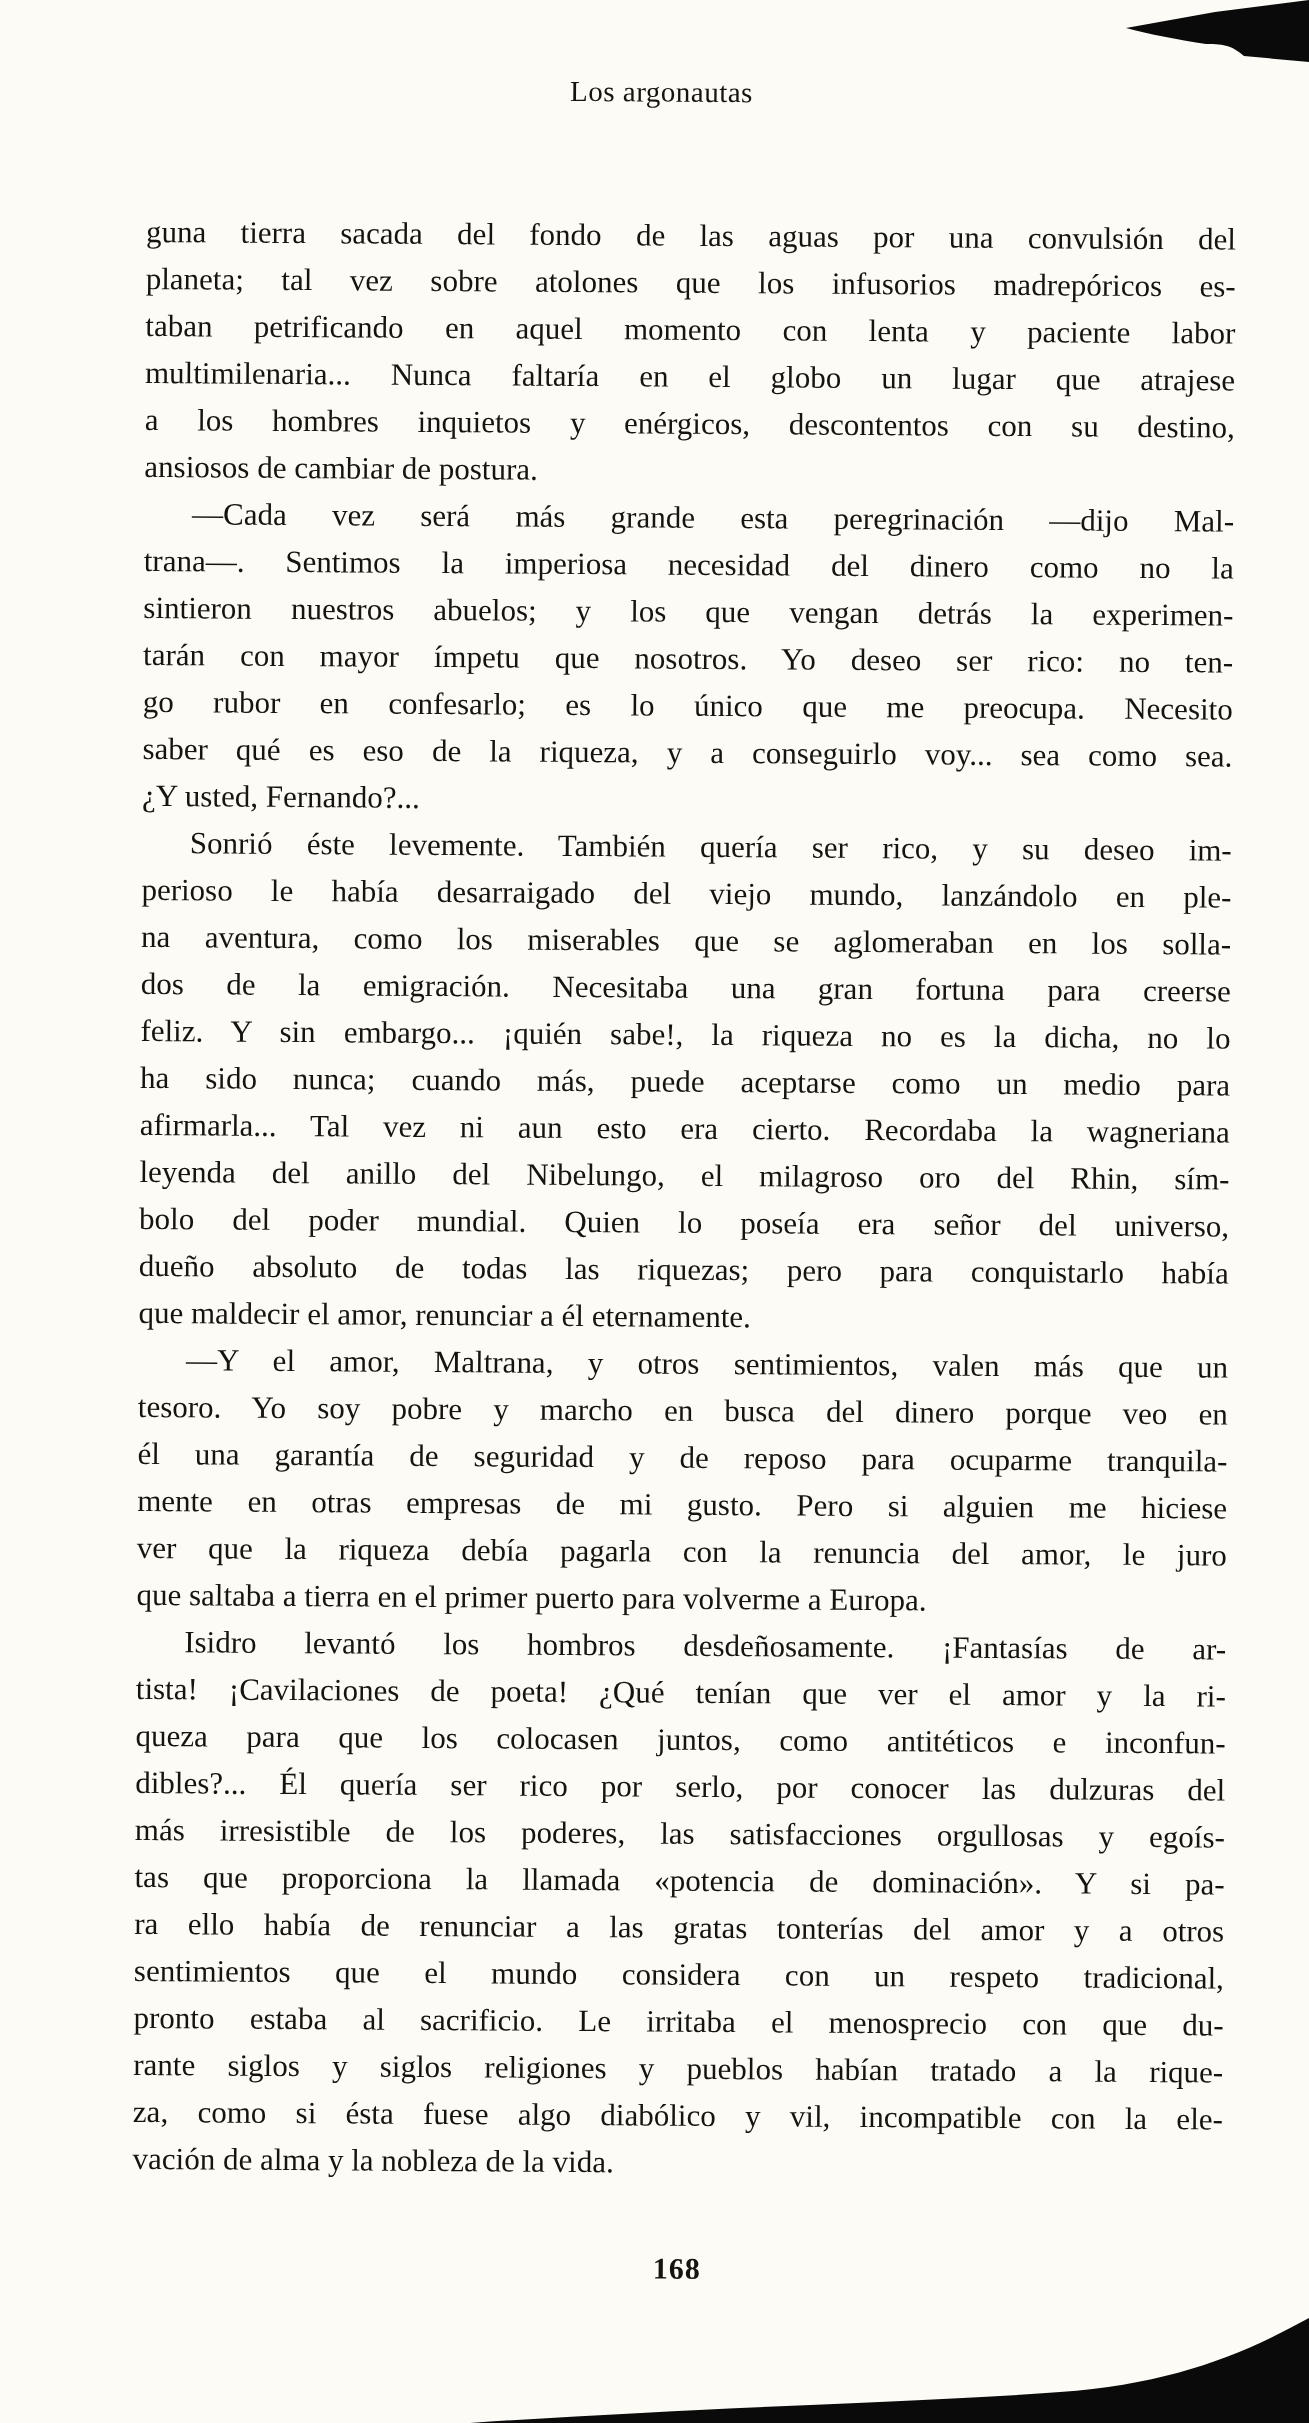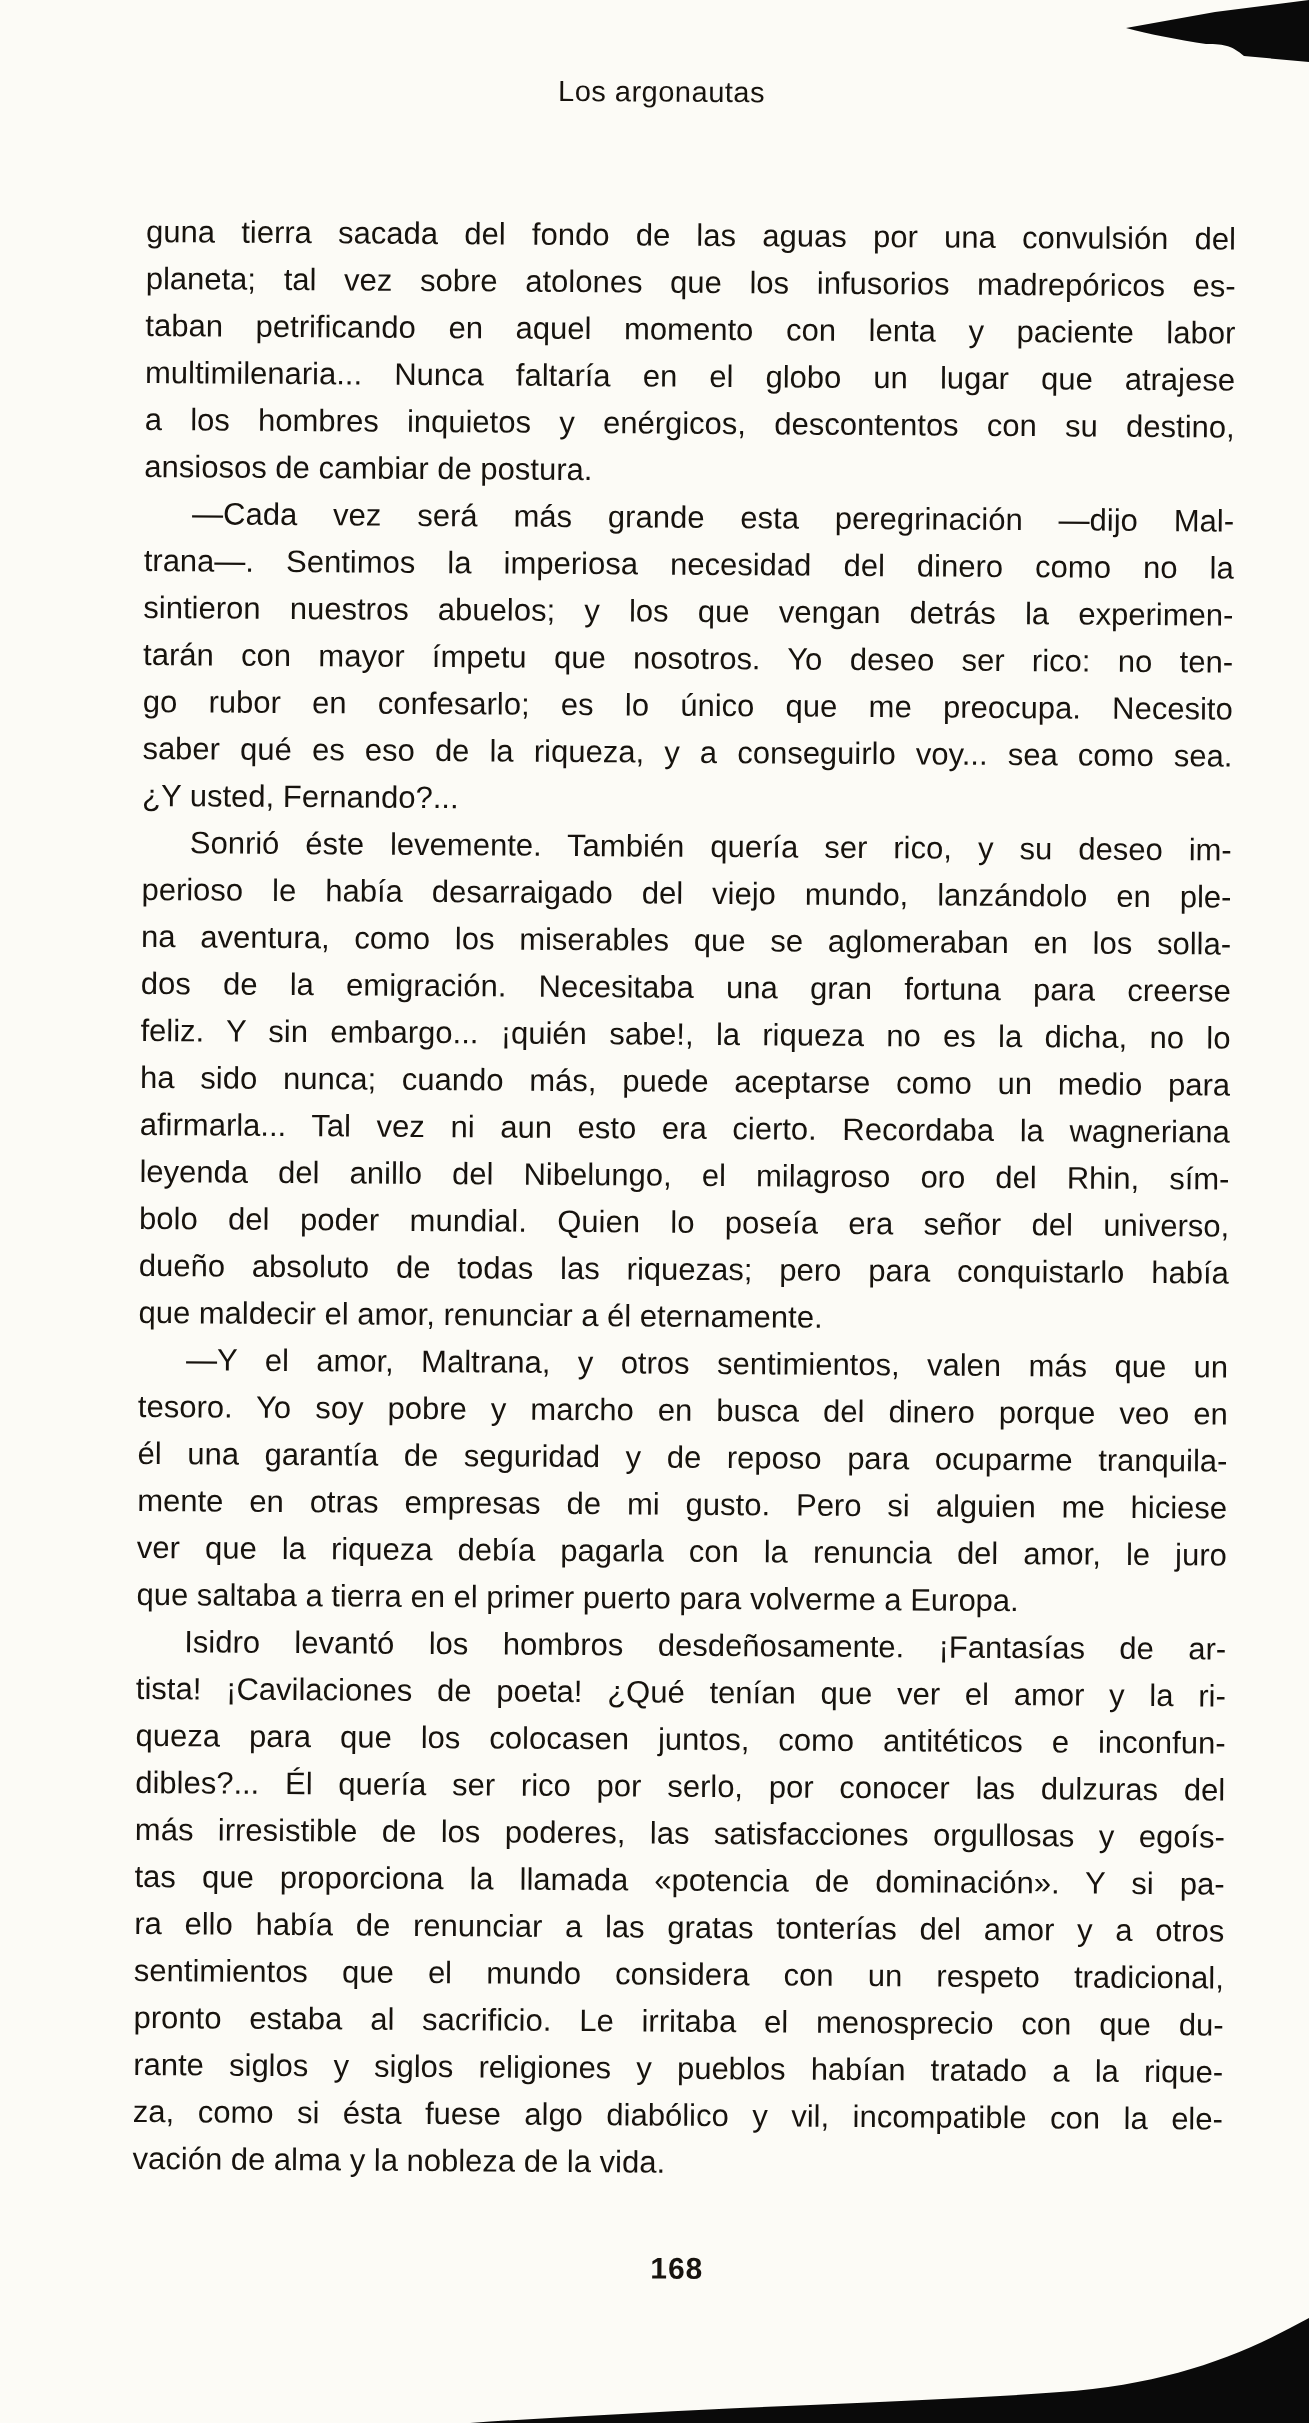--- a/index.html
+++ b/index.html
@@ -5,21 +5,21 @@
   * { margin: 0; padding: 0; box-sizing: border-box; }
   html, body { background: #e9e7e2; }
   body { width: 1309px; height: 2423px; }
 
   .page {
     position: relative;
     width: 1309px;
     height: 2423px;
     background: var(--paper, #fcfbf7);
     overflow: hidden;
-    font-family: Liberation Sans, sans-serif;
+    font-family: Liberation Serif, serif;
     color: var(--ink, #181512);
   }
 
   
   .scan {
     position: absolute;
     inset: 0;
     transform: rotate(0.4deg);
     transform-origin: 140px 1100px;
   }

